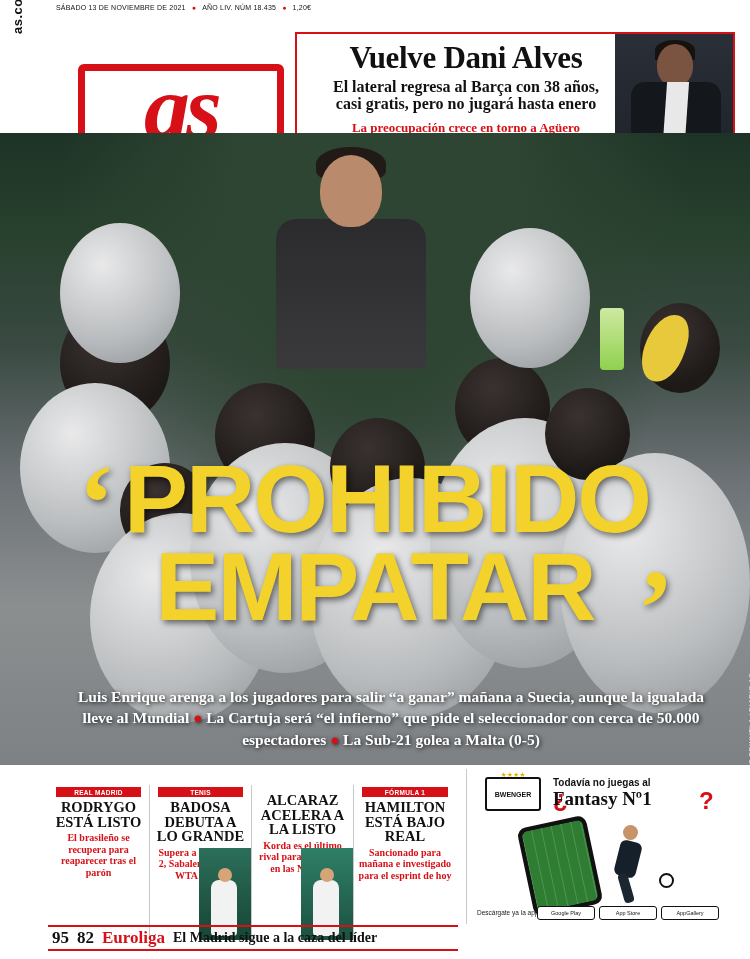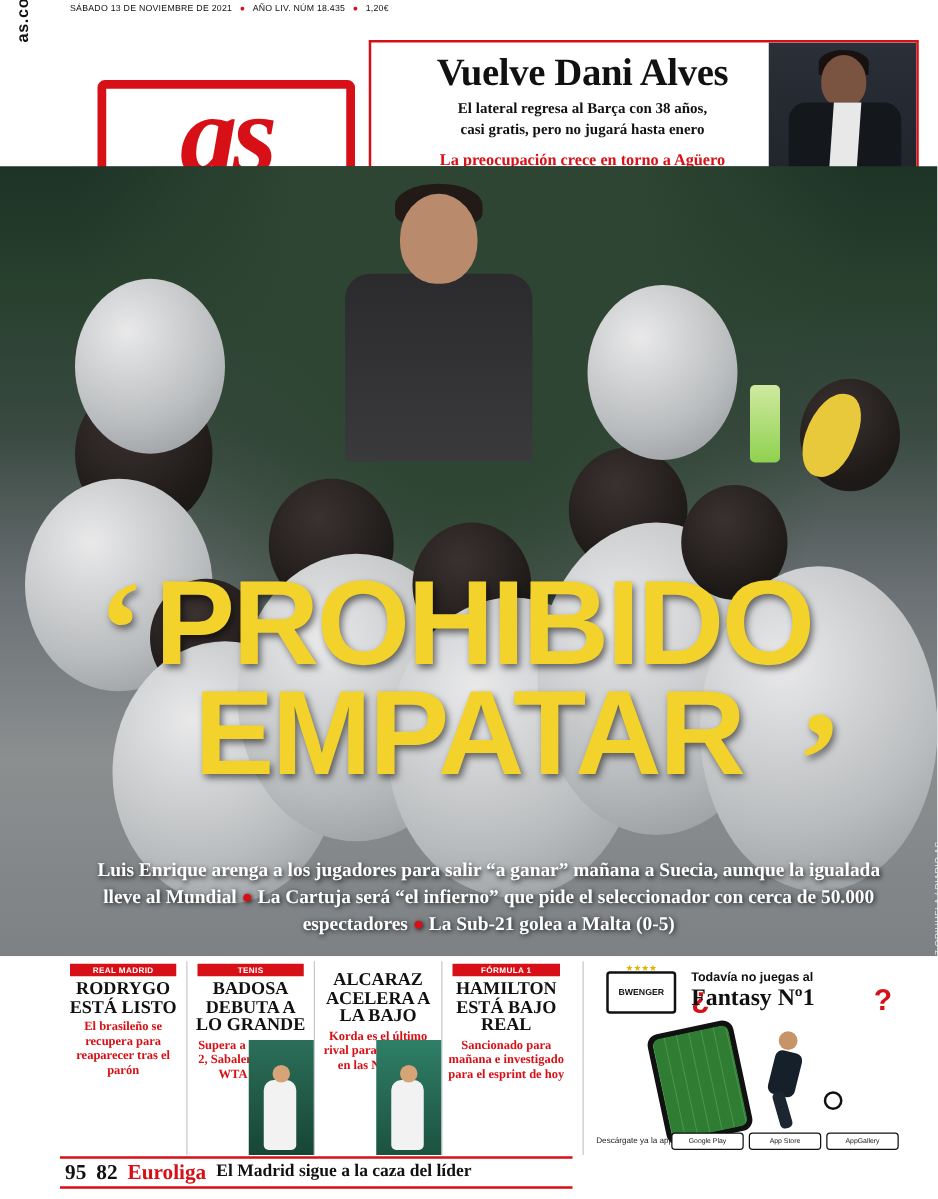--- a/index.html
+++ b/index.html
@@ -81,21 +81,21 @@
   }
   .topbox .tbtitle {
     position: absolute; left: 14px; top: 6px; width: 310px;
     font-family: "Liberation Serif", serif;
     font-weight: bold; font-size: 31px; color: #111; text-align: center;
     letter-spacing: -.3px;
   }
   .topbox .tbsub {
     position: absolute; left: 14px; top: 44px; width: 310px;
     font-family: "Liberation Serif", serif;
-    font-weight: bold; font-size: 12px; line-height: 17px;
+    font-weight: bold; font-size: 16px; line-height: 17px;
     color: #111; text-align: center;
   }
   .topbox .tbkicker {
     position: absolute; left: 14px; top: 86px; width: 310px;
     font-family: "Liberation Serif", serif;
     font-weight: bold; font-size: 13px; color: #d61016; text-align: center;
   }
 
   
   .mainphoto {
@@ -176,20 +176,21 @@
     position: absolute; left: 0; top: 765px; width: 750px; height: 194px;
     background: #fff;
   }
   .modules {
     position: absolute; left: 48px; top: 4px; width: 410px; height: 155px;
     display: flex; gap: 0;
   }
   .mod {
     position: relative; width: 102px; height: 155px; border-right: 1px solid #c9c9c9;
     padding: 0 4px;
+    margin-top: 16px;
   }
   .mod:last-child { border-right: none; }
   .mod .tag {
     display: block; margin: 2px auto 3px; width: 92%;
     background: #d61016; color: #fff; font-size: 6.5px; font-weight: bold;
     text-align: center; padding: 1.5px 0; letter-spacing: .3px;
   }
   .mod .mtitle {
     font-family: "Liberation Serif", serif; font-weight: bold;
     font-size: 14.5px; line-height: 14.5px; text-align: center; color: #111;
@@ -399,21 +400,21 @@
         <div class="mtitle">BADOSA DEBUTA A LO GRANDE</div>
         <div class="mtext">Supera a la número 2, Sabalenka, en las WTA Finals</div>
         <div class="mphoto tennis1">
           <div class="pl-body"></div>
           <div class="pl-head"></div>
         </div>
       </div>
 
       <div class="mod">
         <span class="tag" style="visibility:hidden"></span>
-        <div class="mtitle">ALCARAZ ACELERA A LA BAJO</div>
+        <div class="mtitle">ALCARAZ ACELERA A LA LISTO</div>
         <div class="mtext">Korda es el último rival para coronarse en las NextGen</div>
         <div class="mphoto tennis2">
           <div class="pl-body"></div>
           <div class="pl-head"></div>
         </div>
       </div>
 
       <div class="mod">
         <span class="tag">FÓRMULA 1</span>
         <div class="mtitle">HAMILTON ESTÁ BAJO REAL</div>

